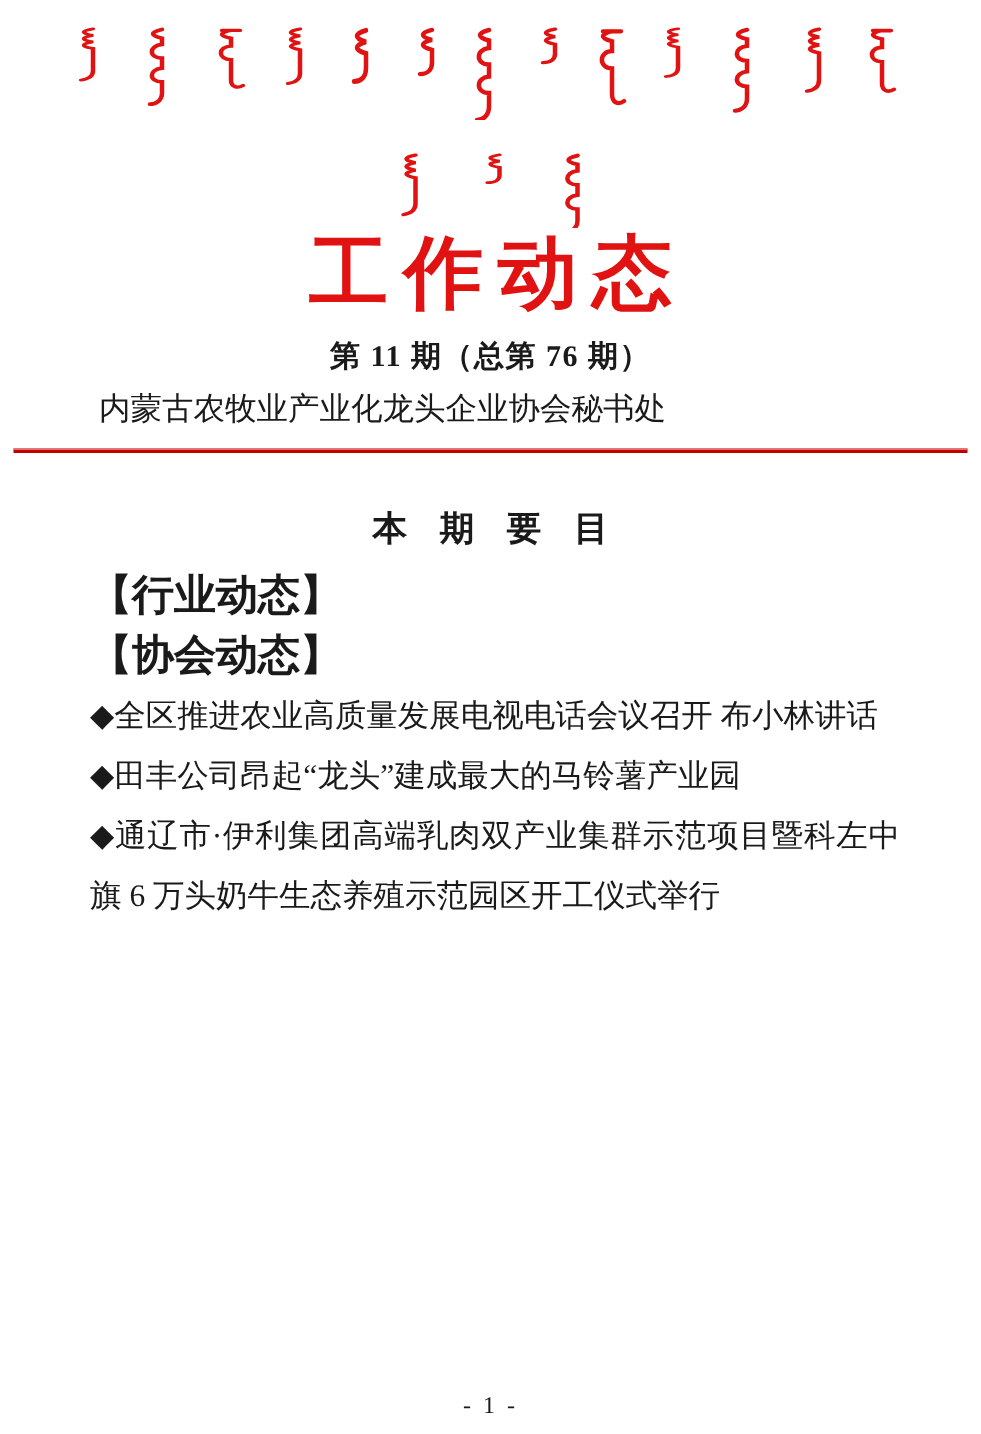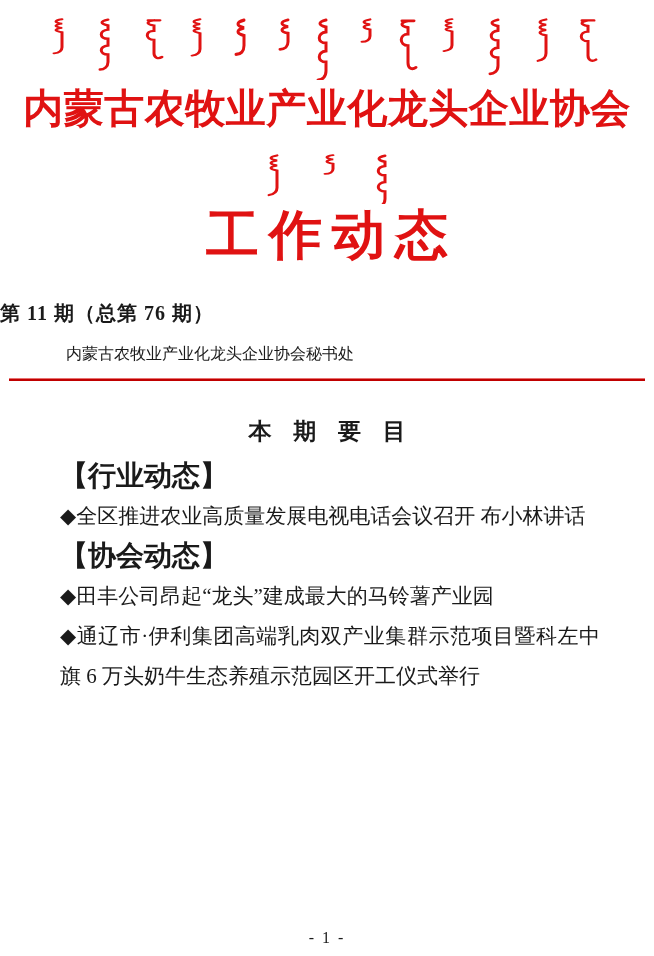--- a/index.html
+++ b/index.html
@@ -41,31 +41,32 @@
     text-align: center;
     font-size: 53px;
     font-weight: 700;
     color: var(--accent);
     letter-spacing: 10px;
     text-indent: 10px;
     line-height: 1.05;
     white-space: nowrap;
   }
   .issue-line {
-    margin-top: 36px;
+    margin-top: 12px;
+    text-align: center;
     font-size: 20px;
     font-weight: 700;
     letter-spacing: 1px;
   }
   .pub-row {
     display: flex;
     justify-content: space-between;
     align-items: baseline;
-    margin: 17px 52px 0 66px;
-    font-size: 16px;
+    margin: 7px 52px 0 66px;
+    font-size: 21px;
   }
   .red-rule {
     height: 3px;
     background: var(--rule);
     margin: 13px 9px 0 9px;
     border-top: 1px solid #e87070;
   }
   .toc-heading {
     margin-top: 35px;
     text-align: center;
@@ -116,21 +117,20 @@
     <use href="#mgw3" transform="translate(230,2) scale(1,0.95)"></use>
     <use href="#mgw4" transform="translate(268,2) scale(1,1.0)"></use>
     <use href="#mgw3" transform="translate(312,2) scale(1,0.72)"></use>
     <use href="#mgw2" transform="translate(350,2) scale(1,0.95)"></use>
     <use href="#mgw1" transform="translate(394,2) scale(1,0.58)"></use>
     <use href="#mgw4" transform="translate(440,2) scale(1,0.9)"></use>
     <use href="#mgw1" transform="translate(488,2) scale(1,0.75)"></use>
     <use href="#mgw2" transform="translate(530,2) scale(1,0.8)"></use>
   </svg>
 
-  <div class="org-title">内蒙古农牧业产业化龙头企业协会</div>
 
   <svg class="mongolian mongolian-sub" width="230" height="52" viewBox="0 0 230 52" aria-hidden="true">
     <use href="#mgw1" transform="translate(56,2) scale(1,0.72)"></use>
     <use href="#mgw3" transform="translate(112,2) scale(1,0.6)"></use>
     <use href="#mgw4" transform="translate(164,2) scale(1,0.85)"></use>
   </svg>
 
   <div class="bulletin-title">工作动态</div>
 
   <div class="issue-line">第 11 期（总第 76 期）</div>
@@ -138,21 +138,21 @@
   <div class="pub-row">
     <span>内蒙古农牧业产业化龙头企业协会秘书处</span>
   </div>
 
   <div class="red-rule"></div>
 
   <div class="toc-heading">本 期 要 目</div>
 
   <div class="toc">
     <div class="toc-entry section">【行业动态】</div>
+    <div class="toc-entry section">【协会动态】</div>
     <div class="toc-entry item">◆全区推进农业高质量发展电视电话会议召开 布小林讲话</div>
-    <div class="toc-entry section">【协会动态】</div>
     <div class="toc-entry item">◆田丰公司昂起“龙头”建成最大的马铃薯产业园</div>
     <div class="toc-entry item">◆通辽市·伊利集团高端乳肉双产业集群示范项目暨科左中旗 6 万头奶牛生态养殖示范园区开工仪式举行</div>
   </div>
 
   <div class="page-number">- 1 -</div>
 
 </div>
 
 </body></html>

